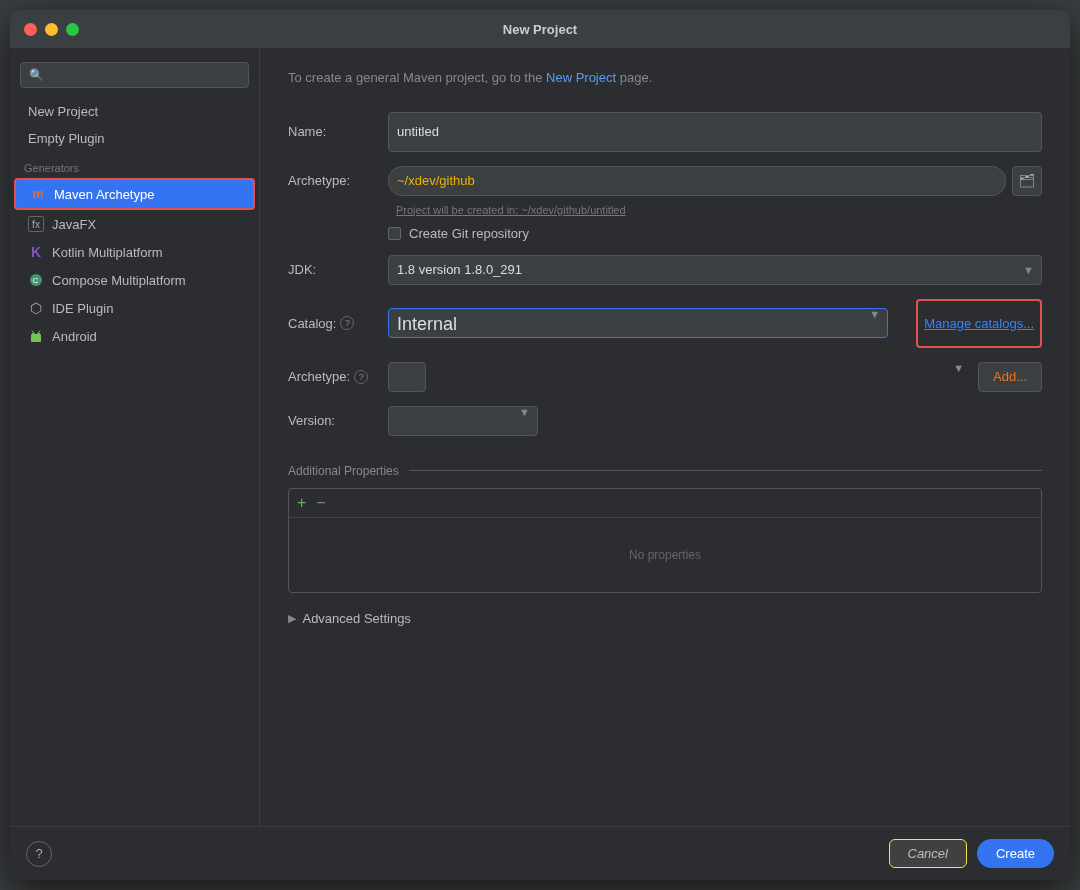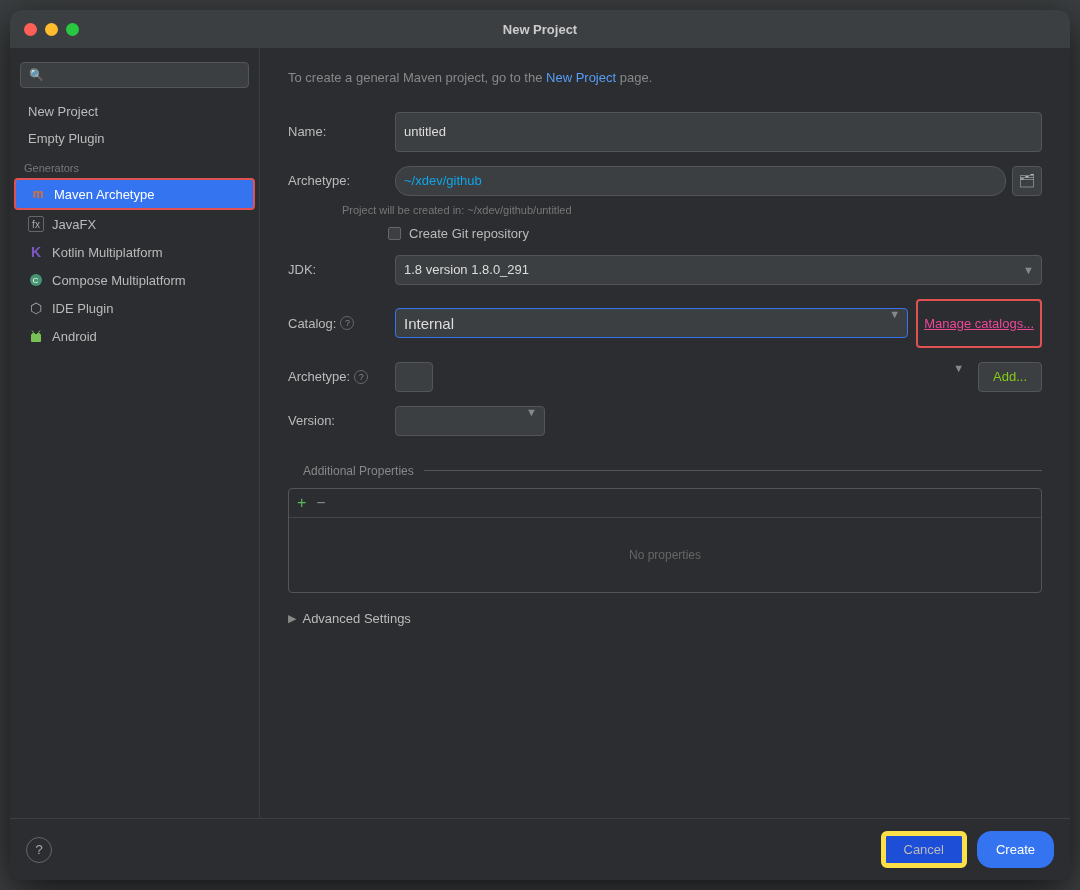--- a/index.html
+++ b/index.html
@@ -133,21 +133,20 @@
       line-height: 1.5;
     }
     .link-text {
       color: #589df6;
       cursor: pointer;
     }
     .form-row {
       display: flex;
       align-items: center;
       margin-bottom: 14px;
-      gap: 7px;
     }
     .form-label {
       width: 100px;
       color: #bbb;
       font-size: 13px;
       flex-shrink: 0;
     }
     .form-field {
       flex: 1;
     }
@@ -165,21 +164,21 @@
     .location-row {
       display: flex;
       align-items: center;
       gap: 6px;
     }
     .location-input {
       flex: 1;
       background: #3c3f41;
       border: 1px solid #555;
       border-radius: 14px;
-      color: #0ea5e9;
+      color: #eab308;
       font-size: 13px;
       padding: 5px 8px;
       outline: none;
       height: 30px;
     }
     .folder-btn {
       background: #3c3f41;
       border: 1px solid #555;
       border-radius: 4px;
       color: #bbb;
@@ -187,23 +186,24 @@
       height: 30px;
       display: flex;
       align-items: center;
       justify-content: center;
       cursor: pointer;
       font-size: 13px;
     }
     .project-path-hint {
       color: #777;
       font-size: 11px;
-      margin-left: 54px;
+      margin-left: 108px;
       margin-bottom: 10px;
       margin-top: -6px;
+      text-decoration: underline;
     }
     .checkbox-row {
       display: flex;
       align-items: center;
       margin-left: 100px;
       margin-bottom: 14px;
       gap: 8px;
     }
     .checkbox {
       width: 13px;
@@ -255,35 +255,36 @@
     .catalog-select-wrap {
       position: relative;
       flex: 1;
     }
     .catalog-select {
       width: 100%;
       background: #3c3f41;
       border: 1px solid #3574f0;
       border-radius: 4px;
       color: #ddd;
-      font-size: 15px;
+      font-size: 18px;
       padding: 5px 28px 5px 8px;
       height: 30px;
       appearance: none;
       outline: none;
     }
     .manage-catalogs-btn {
-      color: #ec4899;
+      color: #3b82f6;
       cursor: pointer;
       font-size: 13px;
       white-space: nowrap;
       border: 2px solid #e05252;
       border-radius: 4px;
       padding: 15px 6px;
       text-decoration: underline;
+      margin-left: 20px;
     }
     .archetype-row {
       display: flex;
       align-items: center;
       gap: 6px;
     }
     .archetype-select {
       flex: 1;
       background: #3c3f41;
       border: 1px solid #555;
@@ -292,21 +293,21 @@
       font-size: 13px;
       padding: 5px 28px 5px 8px;
       height: 30px;
       appearance: none;
       outline: none;
     }
     .add-btn {
       background: #3c3f41;
       border: 1px solid #555;
       border-radius: 4px;
-      color: #84cc16;
+      color: #f97316;
       font-size: 13px;
       padding: 4px 14px;
       cursor: pointer;
       height: 30px;
     }
     .version-select {
       background: #3c3f41;
       border: 1px solid #555;
       border-radius: 4px;
       color: #ddd;
@@ -319,21 +320,20 @@
     }
     .section-divider {
       display: flex;
       align-items: center;
       margin: 14px 0 10px 0;
     }
     .section-divider-label {
       color: #888;
       font-size: 12px;
       margin-right: 10px;
-      margin-left: 15px;
     }
     .section-divider-line {
       flex: 1;
       height: 1px;
       background: #555;
     }
     .properties-box {
       border: 1px solid #555;
       border-radius: 4px;
       background: #2b2d30;
@@ -396,27 +396,28 @@
       cursor: pointer;
       display: flex;
       align-items: center;
       justify-content: center;
     }
     .bottom-right-btns {
       display: flex;
       gap: 10px;
     }
     .cancel-btn {
-      background: #1d4ed8;
-      border: 5px solid #fde047;
+      background: #404040;
+      border: 1px solid #fde047;
       border-radius: 6px;
       color: #bbb;
       font-size: 13px;
       padding: 6px 18px;
       cursor: pointer;
+      font-style: italic;
     }
     .create-btn {
       background: #3574f0;
       border: 1px solid #3574f0;
       border-radius: 14px;
       color: #fff;
       font-size: 13px;
       padding: 6px 18px;
       cursor: pointer;
       font-weight: 500;

